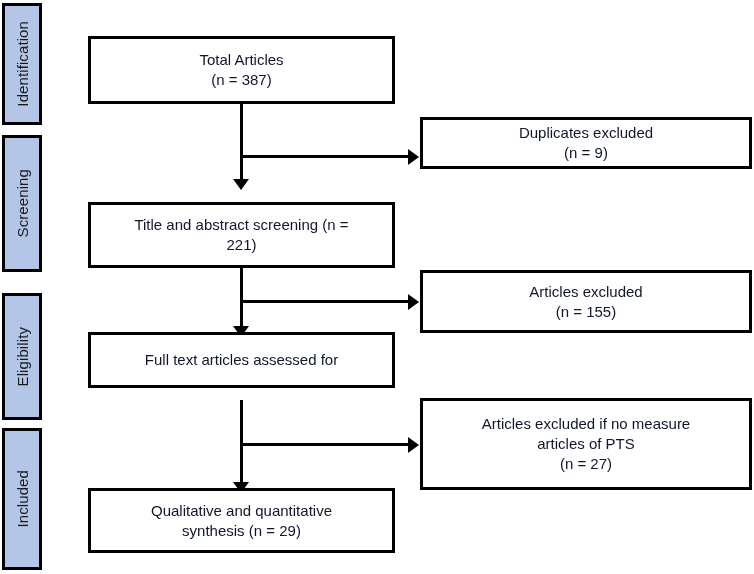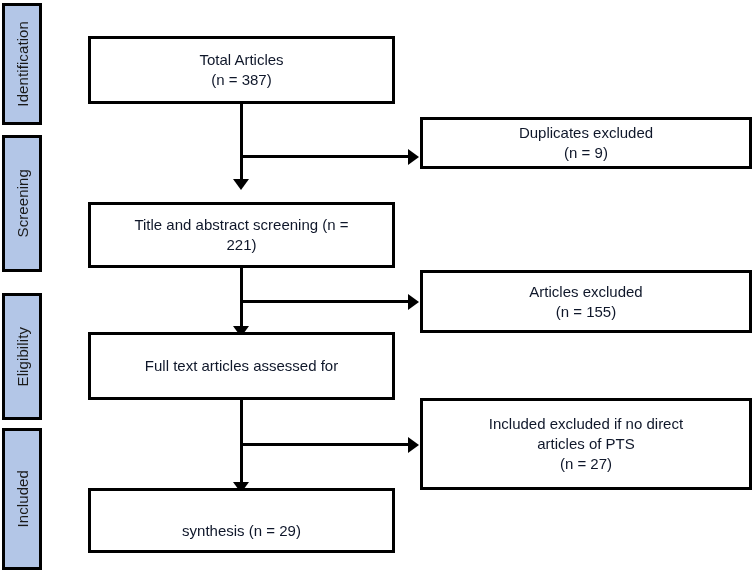--- a/index.html
+++ b/index.html
@@ -128,48 +128,48 @@
     </span>
   </div>
 
   <div class="flow-box" style="left:88px; top:190px; width:307px; height:66px;margin-top:12px;">
     <span class="flow-text">
       <span>Title and abstract screening (n =</span><br>
       <span>221)</span>
     </span>
   </div>
 
-  <div class="flow-box" style="left:88px; top:332px; width:307px; height:68px;align-items:center;">
+  <div class="flow-box" style="left:88px; top:332px; width:307px; height:56px;align-items:center;">
     <span class="flow-text">
       <span>Full text articles assessed for</span><br>
     </span>
   </div>
 
   <div class="flow-box" style="left:88px; top:488px; width:307px; height:65px;">
     <span class="flow-text">
-      <br>
+      <span>Qualitative and quantitative</span><br>
       <span>synthesis (n = 29)</span>
     </span>
   </div>
 
   <div class="flow-box" style="left:420px; top:117px; width:332px; height:52px;">
     <span class="flow-text">
       <span>Duplicates excluded</span><br>
       <span>(n = 9)</span>
     </span>
   </div>
 
   <div class="flow-box" style="left:420px; top:262px; width:332px; height:63px;margin-top:8px;">
     <span class="flow-text">
       <span>Articles excluded</span><br>
       <span>(n = 155)</span>
     </span>
   </div>
 
   <div class="flow-box" style="left:420px; top:398px; width:332px; height:92px;">
     <span class="flow-text">
-      <span>Included excluded if no direct</span><br>
+      <span>Articles excluded if no measure</span><br>
       <span>articles of PTS</span><br>
       <span>(n = 27)</span>
     </span>
   </div>
 
 </div>
 
 </body></html>

